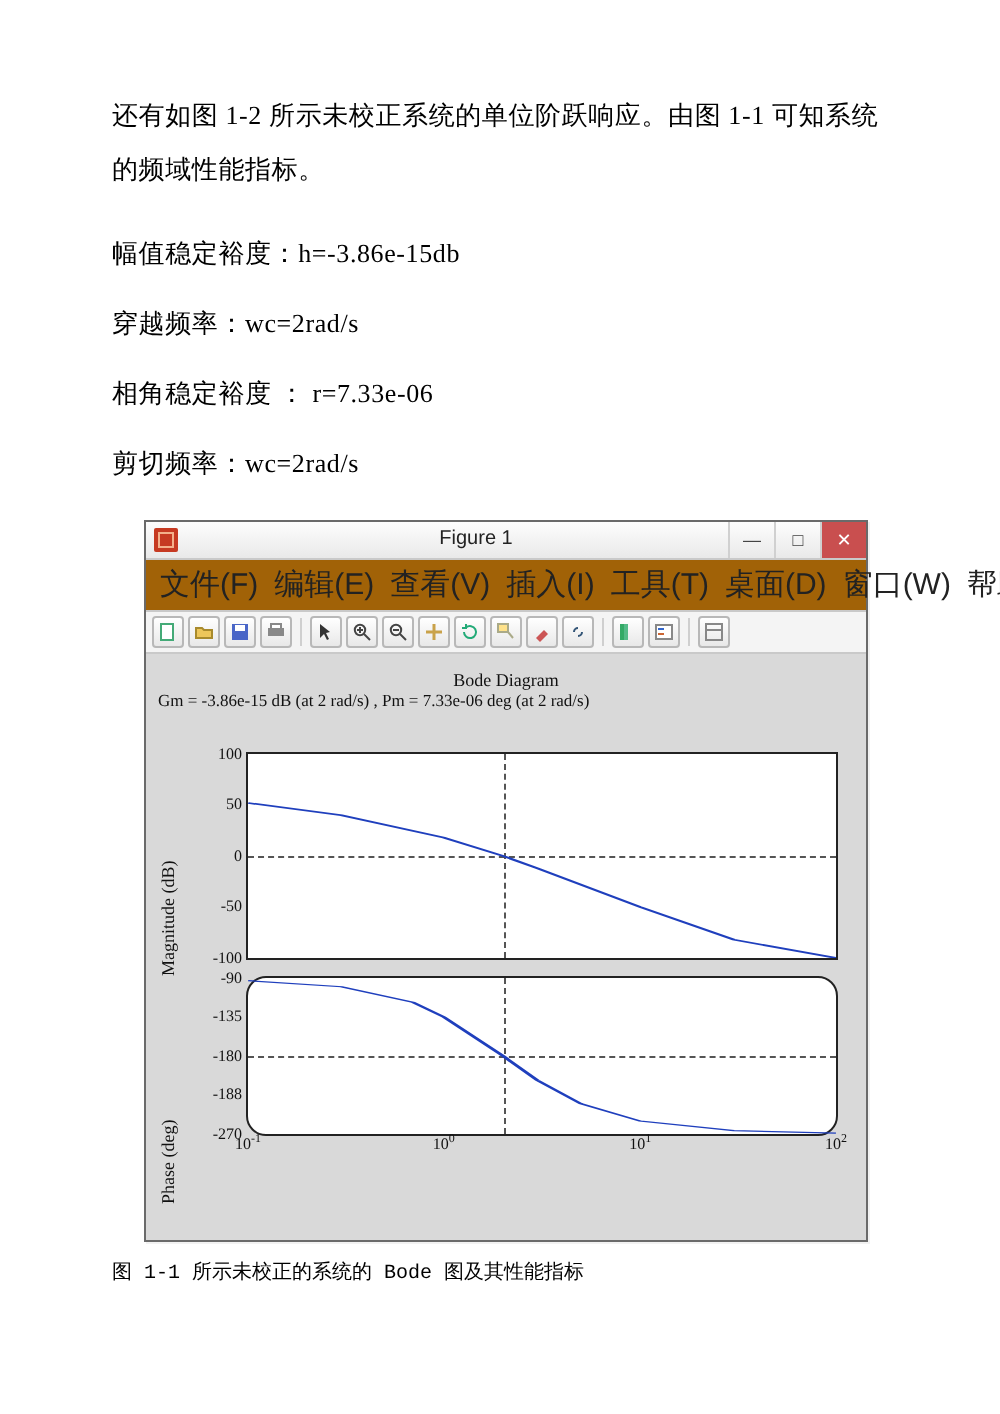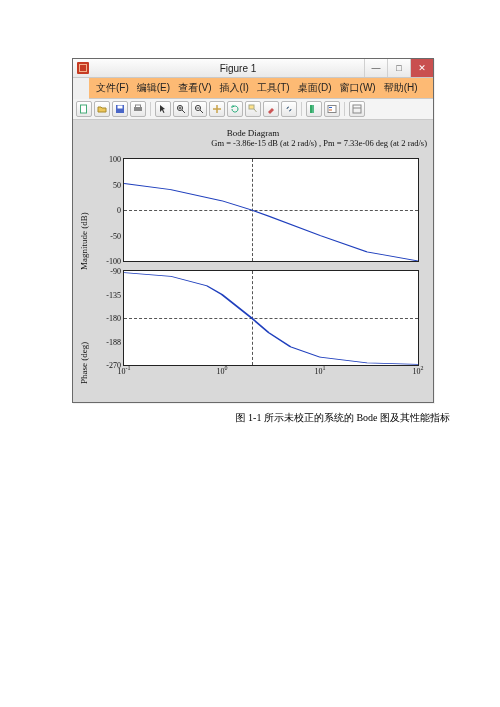--- a/index.html
+++ b/index.html
@@ -83,24 +83,23 @@
     color: #444;
     font-size: 9px;
   }
   .winbtn.close { background: #c94f4f; color: #fff; }
 
   .menubar {
     display: flex;
     gap: 2px;
     padding: 2px 4px;
     border-bottom: 1px solid #c9c9c9;
-    background: #fdba74;
-    font-size: 10px;
+    background: #a16207;
+    font-size: 15px;
     color: #222;
-    margin-left: 16px;
   }
   .menubar .menu-item { padding: 1px 3px; white-space: nowrap; }
 
   .toolbar {
     display: flex;
     align-items: center;
     gap: 2px;
     padding: 2px 3px;
     border-bottom: 1px solid #c9c9c9;
     background: #f4f4f4;
@@ -121,42 +120,42 @@
     padding: 6px 6px 2px 6px;
     font-family: Liberation Serif, serif;
   }
   .plot-title {
     text-align: center;
     font-size: 9px;
     color: #111;
     margin: 2px 0 0 0;
   }
   .plot-sub {
-    text-align: right;
+    text-align: left;
     font-size: 8.5px;
     color: #111;
-    margin-bottom: 2px;
+    margin-bottom: 13px;
     white-space: nowrap;
   }
   .axes-stack {
     position: relative;
     width: 100%;
     height: 250px;
   }
   .axes {
     position: absolute;
     left: 44px;
     right: 8px;
     background: #ffffff;
     border: 1px solid #222;
     box-sizing: border-box;
     text-align: right;
   }
   .axes.mag  { top: 8px;  height: 104px; }
-  .axes.phase{ top: 120px; height: 96px; }
+  .axes.phase{ top: 120px; height: 80px; border-radius: 10px; }
   .ylabel {
     position: absolute;
     left: 0;
     width: 12px;
     transform-origin: left top;
     transform: rotate(-90deg) translate(-100%,0);
     font-size: 9px;
     color: #111;
     white-space: nowrap;
   }
@@ -193,32 +192,39 @@
     left: 0; right: 0;
     border-top: 1px dashed #555;
   }
   .vdash {
     position: absolute;
     top: 0; bottom: 0;
     border-left: 1px dashed #555;
   }
 
   .caption {
-    text-align: right;
+    text-align: left;
     font-size: 10px;
-    font-family: Liberation Serif, serif;
+    font-family: Liberation Mono, monospace;
     margin-top: 8px;
   }
   svg.curve { position:absolute; inset:0; width:100%; height:100%; }
   svg.icon { width:10px; height:10px; display:block; }
 </style>
 </head>
 <body>
 
 <div class="page">
+  <div class="prose">
+    <p class="p-intro">还有如图 1-2 所示未校正系统的单位阶跃响应。由图 1-1 可知系统的频域性能指标。</p>
+    <p>幅值稳定裕度：h=-3.86e-15db</p>
+    <p>穿越频率：wc=2rad/s</p>
+    <p>相角稳定裕度 ： r=7.33e-06</p>
+    <p>剪切频率：wc=2rad/s</p>
+  </div>
 
   <div class="fig-window">
     <div class="titlebar">
       <div class="app-icon"></div>
       <div class="title-text">Figure 1</div>
       <div class="winbtns">
         <div class="winbtn">―</div>
         <div class="winbtn">□</div>
         <div class="winbtn close">✕</div>
       </div>

